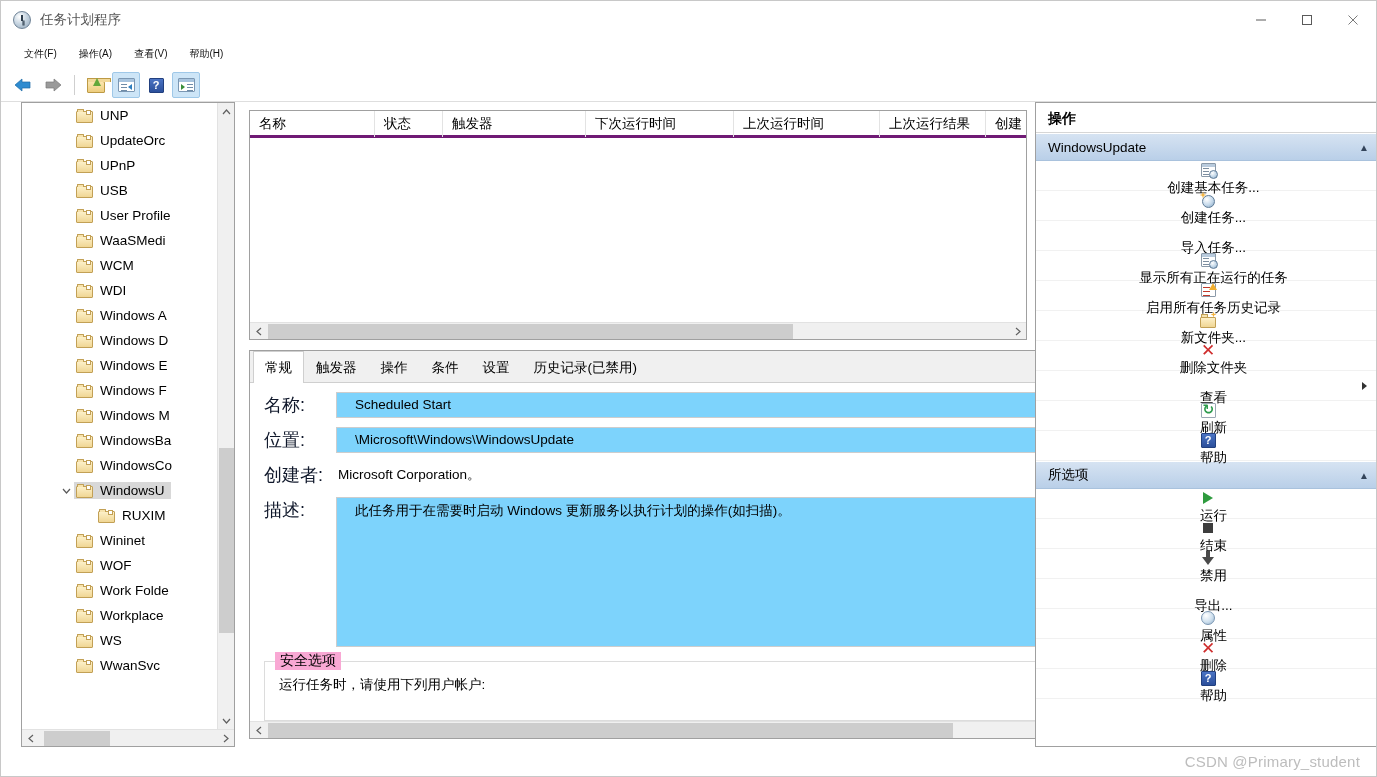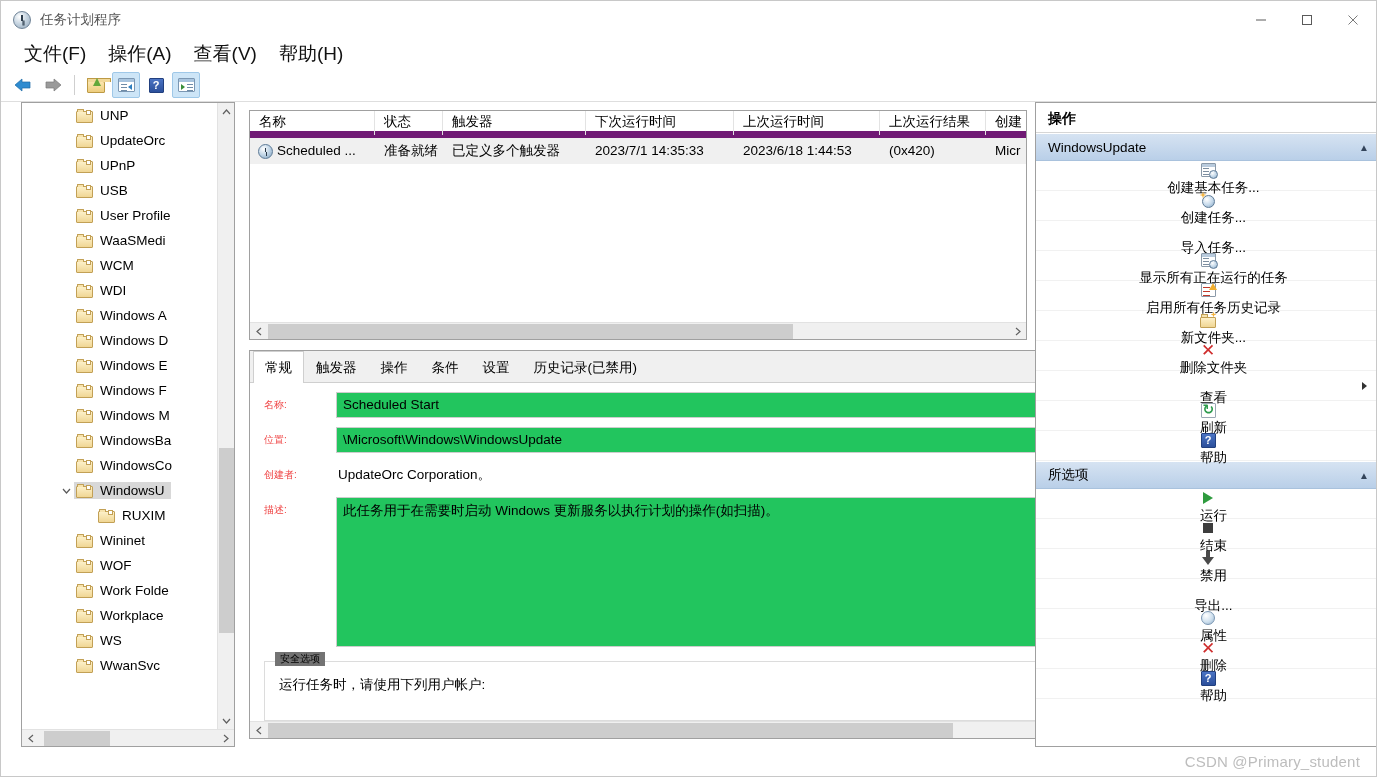--- a/index.html
+++ b/index.html
@@ -59,21 +59,21 @@
   
   .menubar {
     position: absolute; left: 0; top: 38px;
     width: 100%; height: 30px;
     background: #ffffff;
     display: flex; align-items: center;
     padding-left: 12px;
   }
   .menu-item {
     padding: 3px 11px;
-    font-size: 19px;
+    font-size: 10px;
     color: #111111;
     white-space: nowrap;
   }
 
   
   .toolbar {
     position: absolute; left: 0; top: 68px;
     width: 100%; height: 33px;
     background: #ffffff;
     display: flex; align-items: center;
@@ -240,21 +240,21 @@
   .list-box {
     position: absolute; left: 0; top: 8px;
     width: 778px; height: 230px;
     border: 1px solid #a0a0a0;
     background: #ffffff;
     overflow: hidden;
   }
   .list-head {
     display: flex; height: 27px;
     background: #ffffff;
-    border-bottom: 7px solid #701a75;
+    border-bottom: 3px solid #701a75;
     align-items: center;
     font-size: 13.5px;
   }
   .list-head .th {
     height: 27px; line-height: 27px;
     padding-left: 9px;
     border-right: 1px solid #e3e3e3;
     overflow: hidden; white-space: nowrap;
     flex: none;
   }
@@ -320,31 +320,31 @@
     position: absolute; left: 0; top: 32px; right: 0; bottom: 17px;
     overflow: hidden;
   }
   .fld-row {
     display: flex; align-items: flex-start;
     padding: 0 20px 0 14px;
     margin-top: 9px;
   }
   .fld-label {
     width: 72px; flex: none;
-    font-size: 10px;
+    font-size: 18px;
     line-height: 26px;
-    color: #ef4444;
+    color: #0f172a;
   }
   .fld-value-box {
     flex: 1;
     min-height: 26px;
-    background: #22c55e;
+    background: #7dd3fc;
     border: 1px solid #cdcdcd;
     line-height: 24px;
-    padding: 0 6px;
+    padding: 0 18px;
     font-size: 13.5px;
     overflow: hidden; white-space: nowrap;
   }
   .fld-value-plain {
     flex: 1;
     line-height: 26px;
     font-size: 13.5px;
     padding-left: 2px;
   }
   .fld-value-box.multiline {
@@ -355,23 +355,23 @@
   }
   .group-box {
     margin: 14px 20px 0 14px;
     border: 1px solid #dcdcdc;
     position: relative;
     padding: 14px 10px 10px 10px;
     min-height: 60px;
   }
   .group-title {
     position: absolute; left: 10px; top: -10px;
-    background: #737373;
+    background: #f9a8d4;
     padding: 0 5px;
-    font-size: 10px;
+    font-size: 14px;
   }
   .group-line { font-size: 13.5px; padding-left: 4px; }
 
   .detail-vsb {
     position: absolute; right: 0; top: 32px;
     width: 17px; bottom: 17px;
     background: #f6f6f6;
     border-left: 1px solid #e6e6e6;
   }
   .detail-hsb {
@@ -924,34 +924,20 @@
       <div class="list-box">
         <div class="list-head" id="list-head">
             <div class="th" style="width: 125px;">名称</div>
             <div class="th" style="width: 68px;">状态</div>
             <div class="th" style="width: 143px;">触发器</div>
             <div class="th" style="width: 148px;">下次运行时间</div>
             <div class="th" style="width: 146px;">上次运行时间</div>
             <div class="th" style="width: 106px;">上次运行结果</div>
             <div class="th" style="width: 60px;">创建</div>
           </div>
-        <div id="list-body">
-            <div class="list-row">
-              <div class="td" style="width: 125px; padding-left: 0px; display: flex; align-items: center;">
-                <span class="task-clock"></span>
-                <span>Scheduled ...</span>
-              </div>
-              <div class="td" style="width: 68px;">准备就绪</div>
-              <div class="td" style="width: 143px;">已定义多个触发器</div>
-              <div class="td" style="width: 148px;">2023/7/1 14:35:33</div>
-              <div class="td" style="width: 146px;">2023/6/18 1:44:53</div>
-              <div class="td" style="width: 106px;">(0x420)</div>
-              <div class="td" style="width: 60px;">Micr</div>
-            </div>
-          </div>
         <div class="list-hsb">
           <div class="arrow-l" style="position:absolute;left:0;top:0;width:17px;height:17px;display:flex;align-items:center;justify-content:center">
             <svg width="6" height="9" viewBox="0 0 6 9">
                 <path d="M5 1 L1 4.5 L5 8" fill="none" stroke="#606060" stroke-width="1.2"></path>
               </svg>
           </div>
           <div style="position:absolute;left:18px;top:1px;width:525px;height:15px;background:#cdcdcd"></div>
           <div class="arrow-r" style="position:absolute;right:0;top:0;width:17px;height:17px;display:flex;align-items:center;justify-content:center">
             <svg width="6" height="9" viewBox="0 0 6 9">
                 <path d="M1 1 L5 4.5 L1 8" fill="none" stroke="#606060" stroke-width="1.2"></path>
@@ -976,21 +962,21 @@
             <div class="fld-value-box">Scheduled Start</div>
           </div>
 
           <div class="fld-row">
             <div class="fld-label">位置:</div>
             <div class="fld-value-box">\Microsoft\Windows\WindowsUpdate</div>
           </div>
 
           <div class="fld-row">
             <div class="fld-label">创建者:</div>
-            <div class="fld-value-plain">UpdateOrc Corporation。</div>
+            <div class="fld-value-plain">Microsoft Corporation。</div>
           </div>
 
           <div class="fld-row">
             <div class="fld-label">描述:</div>
             <div class="fld-value-box multiline">此任务用于在需要时启动 Windows 更新服务以执行计划的操作(如扫描)。</div>
           </div>
 
           <div class="group-box">
             <div class="group-title">安全选项</div>
             <div class="group-line">运行任务时，请使用下列用户帐户:</div>

